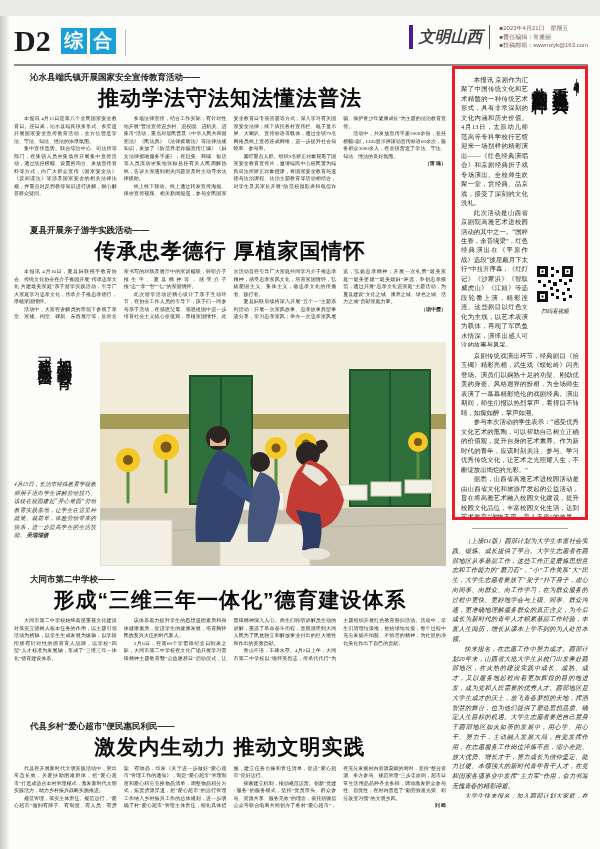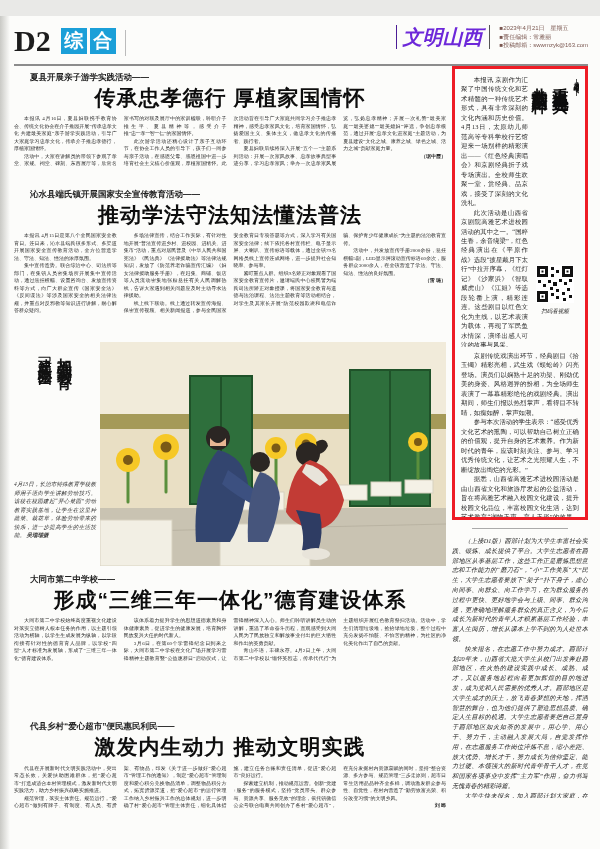--- a/index.html
+++ b/index.html
@@ -12,22 +12,22 @@
 
   
   .header{position:absolute;left:14px;top:8px;width:574px;height:38px;}
   .pagecode{float:left;font-family:"Liberation Serif",serif;font-weight:bold;font-size:30px;line-height:34px;}
   .sectionboxes{float:left;margin:4px 0 0 10px;}
   .secbox{display:inline-block;width:26px;height:26px;background:#1b9fd8;color:#fff;
         font-family:"Liberation Sans",sans-serif;font-weight:bold;font-size:19px;line-height:26px;
         text-align:center;margin-right:3px;}
   .sec-divider{display:inline-block;width:1px;height:26px;background:#bbb;margin-left:6px;vertical-align:middle;}
   .mast{float:right;text-align:left;}
-  .mastname{display:inline-block;vertical-align:middle;color:#6d28d9;font-weight:bold;font-style:italic;
-        font-size:20px;padding:2px 6px;border-left:1px solid #4c1d95;border-right:1px solid #555;line-height:20px;}
+  .mastname{display:inline-block;vertical-align:middle;color:#404040;font-weight:bold;font-style:italic;
+        font-size:16px;padding:2px 6px;border-left:4px solid #4c1d95;border-right:1px solid #555;line-height:20px;}
   .mastinfo{display:inline-block;vertical-align:middle;margin-left:6px;font-family:"Liberation Sans",sans-serif;
         font-size:6px;line-height:8.5px;color:#7a5750;}
   .head-rule{position:absolute;left:14px;top:48px;width:574px;height:2px;background:#8c8c8c;}
 
   
   .left-col{position:absolute;left:14px;top:56px;width:432px;}
   .kicker{font-family:"Liberation Sans",sans-serif;font-size:8.5px;font-weight:bold;color:#222;
         margin:0 0 2px 16px;}
   .headline{font-family:"Liberation Sans",sans-serif;font-weight:900;font-size:21px;letter-spacing:1px;
         text-align:center;color:#0d0d0d;margin:0 0 5px 0;line-height:1.15;}
@@ -87,42 +87,42 @@
         <span style="display:block">■责任编辑：常雅丽</span>
         <span style="display:block">■投稿邮箱：swwmzyk@163.com</span>
       </span>
     </div>
   </div>
   <div class="head-rule"></div>
 
   <div class="left-col">
 
     <div class="art">
-      <div class="kicker">夏县开展亲子游学实践活动——</div>
-      <div class="headline">传承忠孝德行  厚植家国情怀</div>
-      <div class="body-cols cols4" style="height:66px;">
-          <p>本报讯 4月16日，夏县妇联携手教育协会、传统文化协会在介子推园开展“传承忠孝文化 共建最美家庭”亲子游学实践活动，引导广大家庭学习忠孝文化，传承介子推忠孝德行，厚植家国情怀。</p>
-          <p>活动中，大家在讲解员的带领下参观了孝堂、家规、祠堂、碑刻、东西展厅等，欣赏名家书写的对联及展厅中的家训楹联，聆听介子推生平、夏县精神等，感受介子推“忠”“孝”“智”“仁”的家国情怀。</p>
-          <p>此次游学活动还精心设计了亲子互动环节，在协会工作人员的引导下，孩子们一同参与亲子活动，在感恩父母、感恩祖国中进一步培育社会主义核心价值观，厚植家国情怀。此次活动旨在引导广大家庭共同学习介子推忠孝精神，感受忠孝家风文化，培育家国情怀，弘扬爱国主义、集体主义，做忠孝文化的传播者、践行者。</p>
-          <p>夏县妇联后续将深入开展“五个一”主题系列活动：开展一次家风故事、忠孝故事典型事迹分享，学习忠孝家风；举办一次忠孝家风展览，弘扬忠孝精神；开展一次礼赞“最美家庭”“最美婆媳”“最美媳妇”评选，争创忠孝模范，通过开展“忠孝文化进家庭”主题活动，为夏县建设“文化之城、康养之城、绿色之城、活力之城”贡献家庭力量。</p>
-          <p class="byline">（琚中霞）</p>
-        </div>
-    </div>
-
-    <div class="art">
       <div class="kicker">沁水县端氏镇开展国家安全宣传教育活动——</div>
       <div class="headline">推动学法守法知法懂法普法</div>
       <div class="body-cols cols4" style="height:102px;">
           <p>本报讯 4月15日是第八个全民国家安全教育日。连日来，沁水县端氏镇多形式、多渠道开展国家安全宣传教育活动，全方位营造学法、守法、知法、懂法的浓厚氛围。</p>
           <p>集中宣传造势。联合综治中心、司法所等部门，在集镇人员密集场所开展集中宣传活动，通过悬挂横幅、设置咨询台、发放宣传资料等方式，向广大群众宣传《国家安全法》《反间谍法》等涉及国家安全的相关法律法规，并重点对反邪教等知识进行讲解，耐心解答群众疑问。</p>
           <p>多场法律宣传，结合工作实际，有针对性地开展“普法宣传进乡村、进校园、进机关、进集市”活动，重点对居民普及《中华人民共和国宪法》《民法典》《法律援助法》等法律法规知识，发放了《防范养老诈骗宣传汇编》《妇女法律援助服务手册》，在赶集、商铺、饭店等人员流动密集地张贴悬挂有关人民调解热线，告诉大家遇到相关问题应及时主动寻求法律援助。</p>
           <p>线上线下联动。线上通过转发宣传海报、保密宣传视频、相关新闻报道，参与全民国家安全教育日专项答题等方式，深入学习有关国家安全法律；线下依托各村宣传栏、电子显示屏、大喇叭、宣传标语等载体，通过全镇79名网格员线上宣传连成网络，进一步提升社会知晓率、参与率。</p>
           <p>紧盯重点人群。组织9名矫正对象观看了国家安全教育宣传片，邀请端氏中心校民警为端氏司法所矫正对象授课，将国家安全教育与道德与法治课程、法治主题教育等活动相结合，对学生及其家长开展“防范校园欺凌和电信诈骗、保护青少年健康成长”为主题的法治教育宣传。</p>
           <p>活动中，共发放宣传手册2000余份，悬挂横幅5副，LED显示屏滚动宣传标语60余次，服务群众3000余人，在全镇营造了学法、守法、知法、懂法的良好氛围。</p>
           <p class="byline">（雷 璐）</p>
+        </div>
+    </div>
+
+    <div class="art">
+      <div class="kicker">夏县开展亲子游学实践活动——</div>
+      <div class="headline">传承忠孝德行  厚植家国情怀</div>
+      <div class="body-cols cols4" style="height:66px;">
+          <p>本报讯 4月16日，夏县妇联携手教育协会、传统文化协会在介子推园开展“传承忠孝文化 共建最美家庭”亲子游学实践活动，引导广大家庭学习忠孝文化，传承介子推忠孝德行，厚植家国情怀。</p>
+          <p>活动中，大家在讲解员的带领下参观了孝堂、家规、祠堂、碑刻、东西展厅等，欣赏名家书写的对联及展厅中的家训楹联，聆听介子推生平、夏县精神等，感受介子推“忠”“孝”“智”“仁”的家国情怀。</p>
+          <p>此次游学活动还精心设计了亲子互动环节，在协会工作人员的引导下，孩子们一同参与亲子活动，在感恩父母、感恩祖国中进一步培育社会主义核心价值观，厚植家国情怀。此次活动旨在引导广大家庭共同学习介子推忠孝精神，感受忠孝家风文化，培育家国情怀，弘扬爱国主义、集体主义，做忠孝文化的传播者、践行者。</p>
+          <p>夏县妇联后续将深入开展“五个一”主题系列活动：开展一次家风故事、忠孝故事典型事迹分享，学习忠孝家风；举办一次忠孝家风展览，弘扬忠孝精神；开展一次礼赞“最美家庭”“最美婆媳”“最美媳妇”评选，争创忠孝模范，通过开展“忠孝文化进家庭”主题活动，为夏县建设“文化之城、康养之城、绿色之城、活力之城”贡献家庭力量。</p>
+          <p class="byline">（琚中霞）</p>
         </div>
     </div>
 
     <div class="photo-block">
       <div class="photo-side">
         <div class="vhead">
           <span class="l1">加强劳动教育</span>
           <span class="l2">建起「开心菜园」</span>
         </div>
         <div class="photo-caption">

